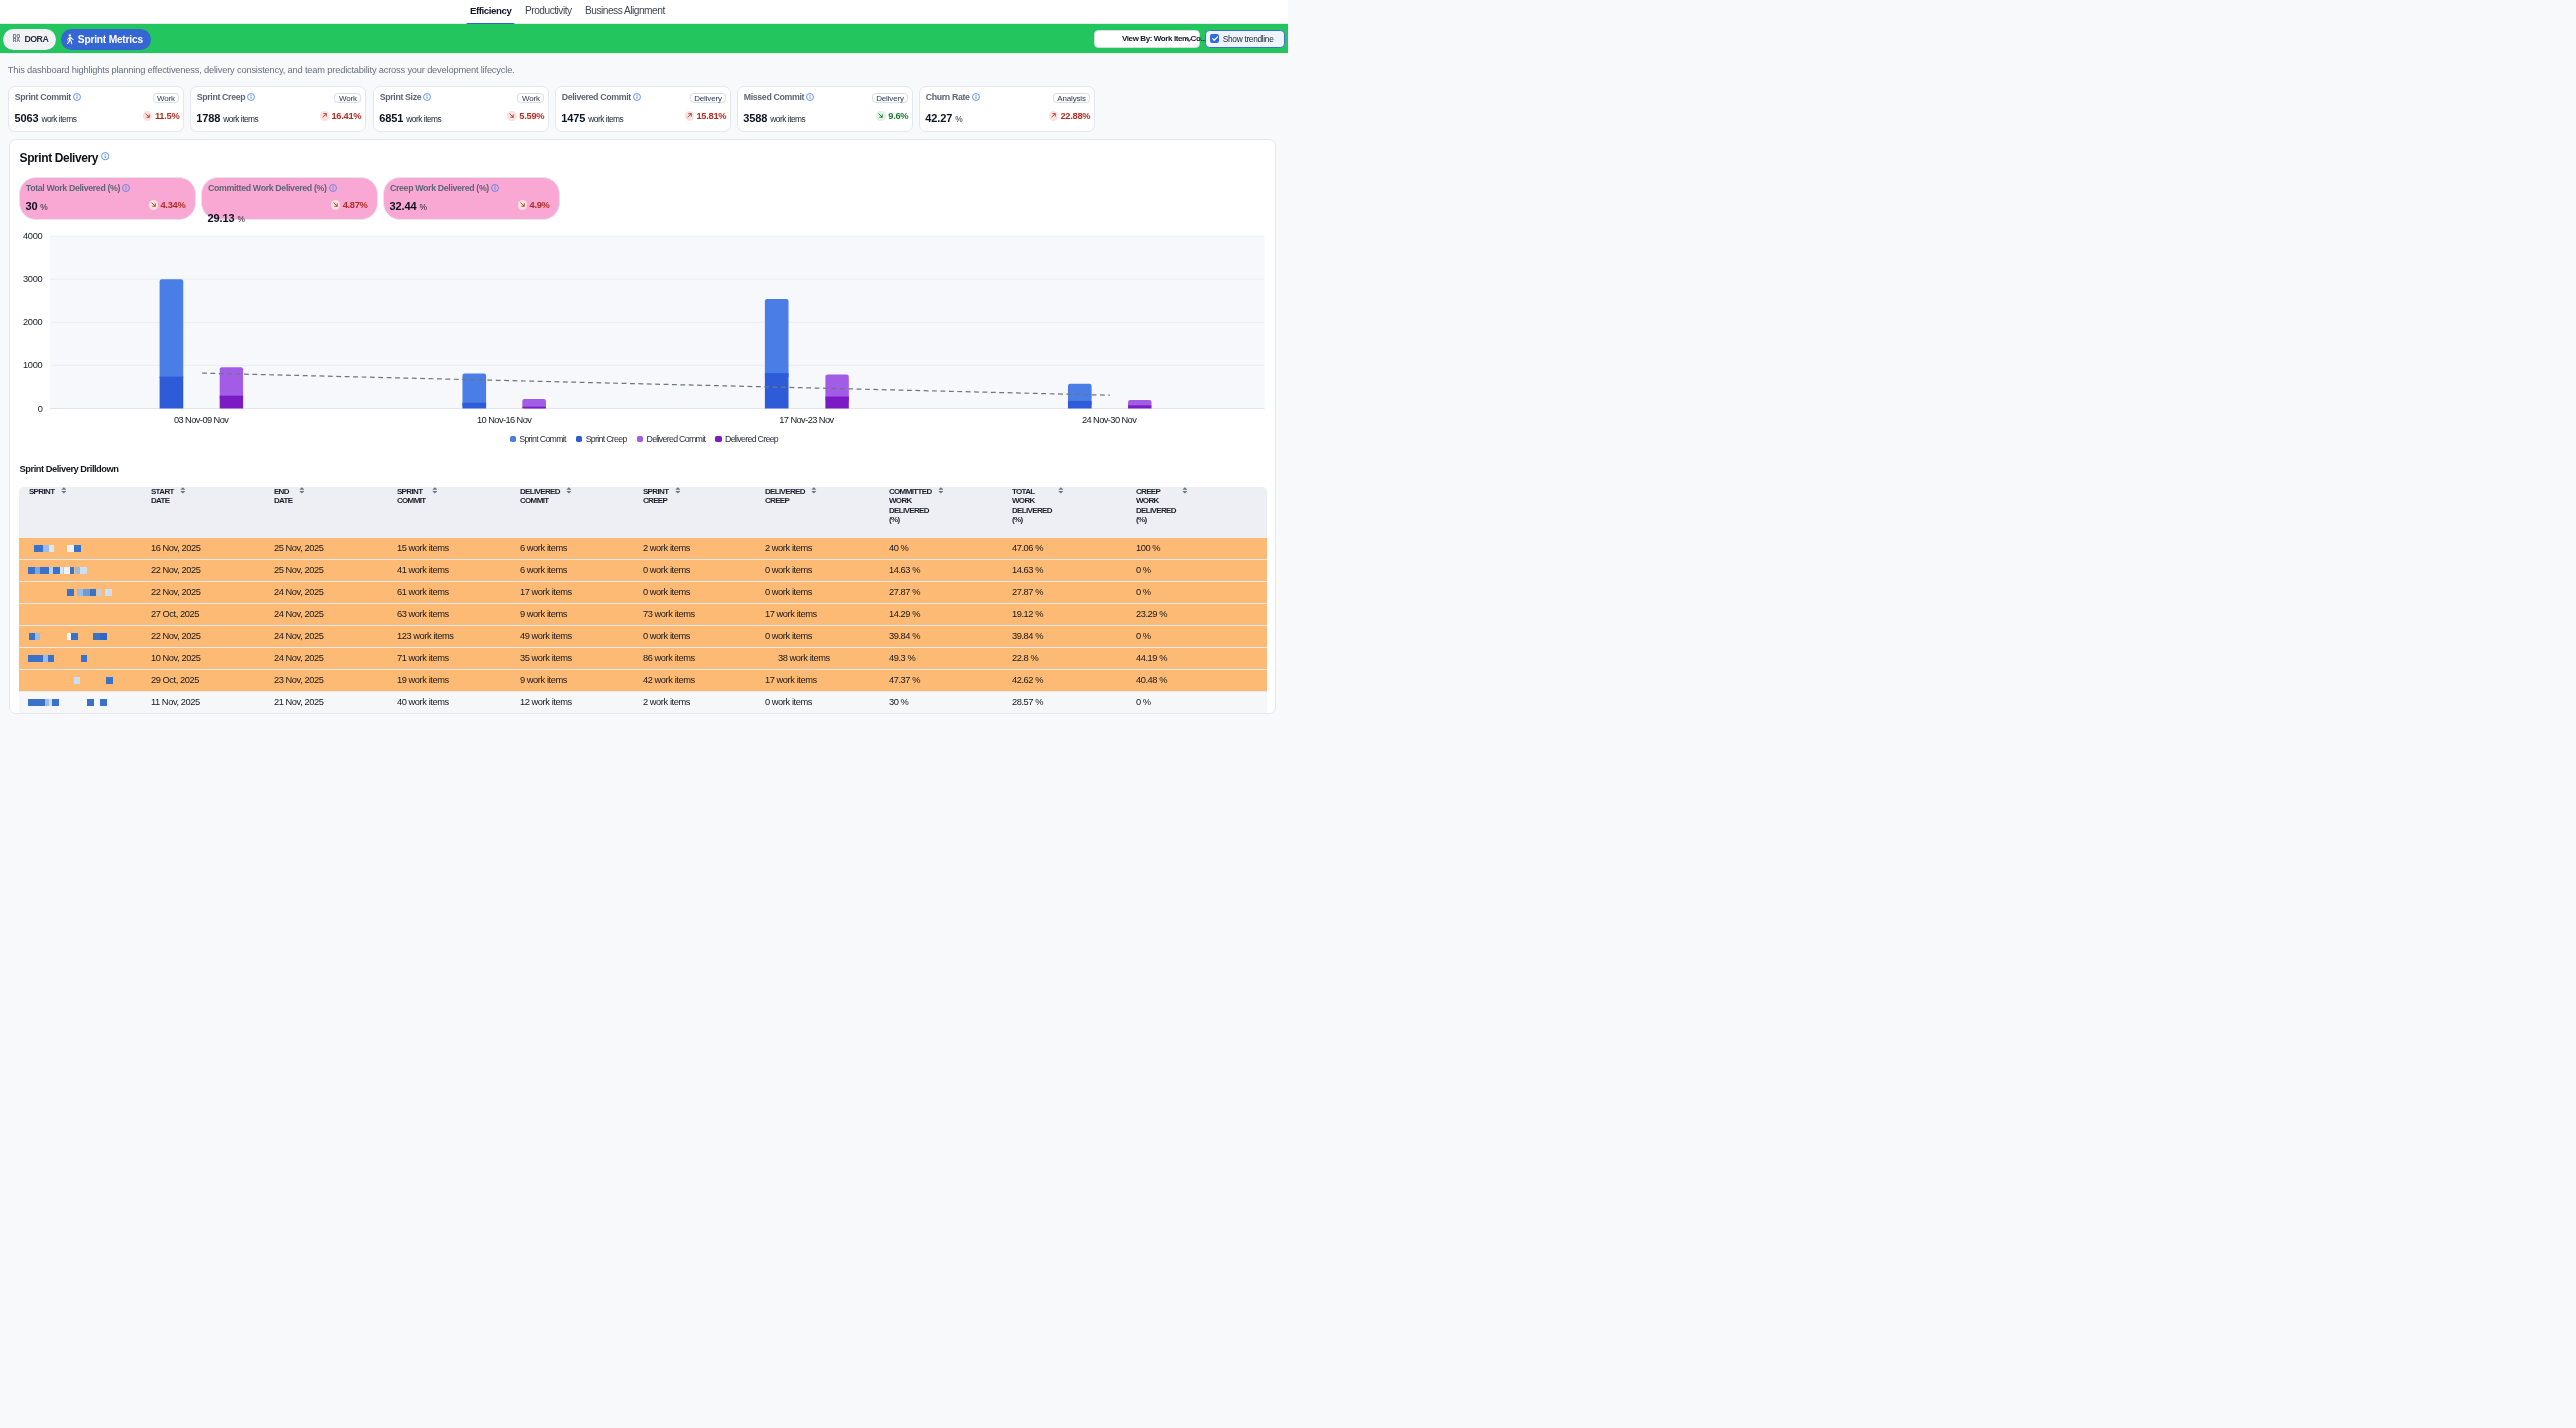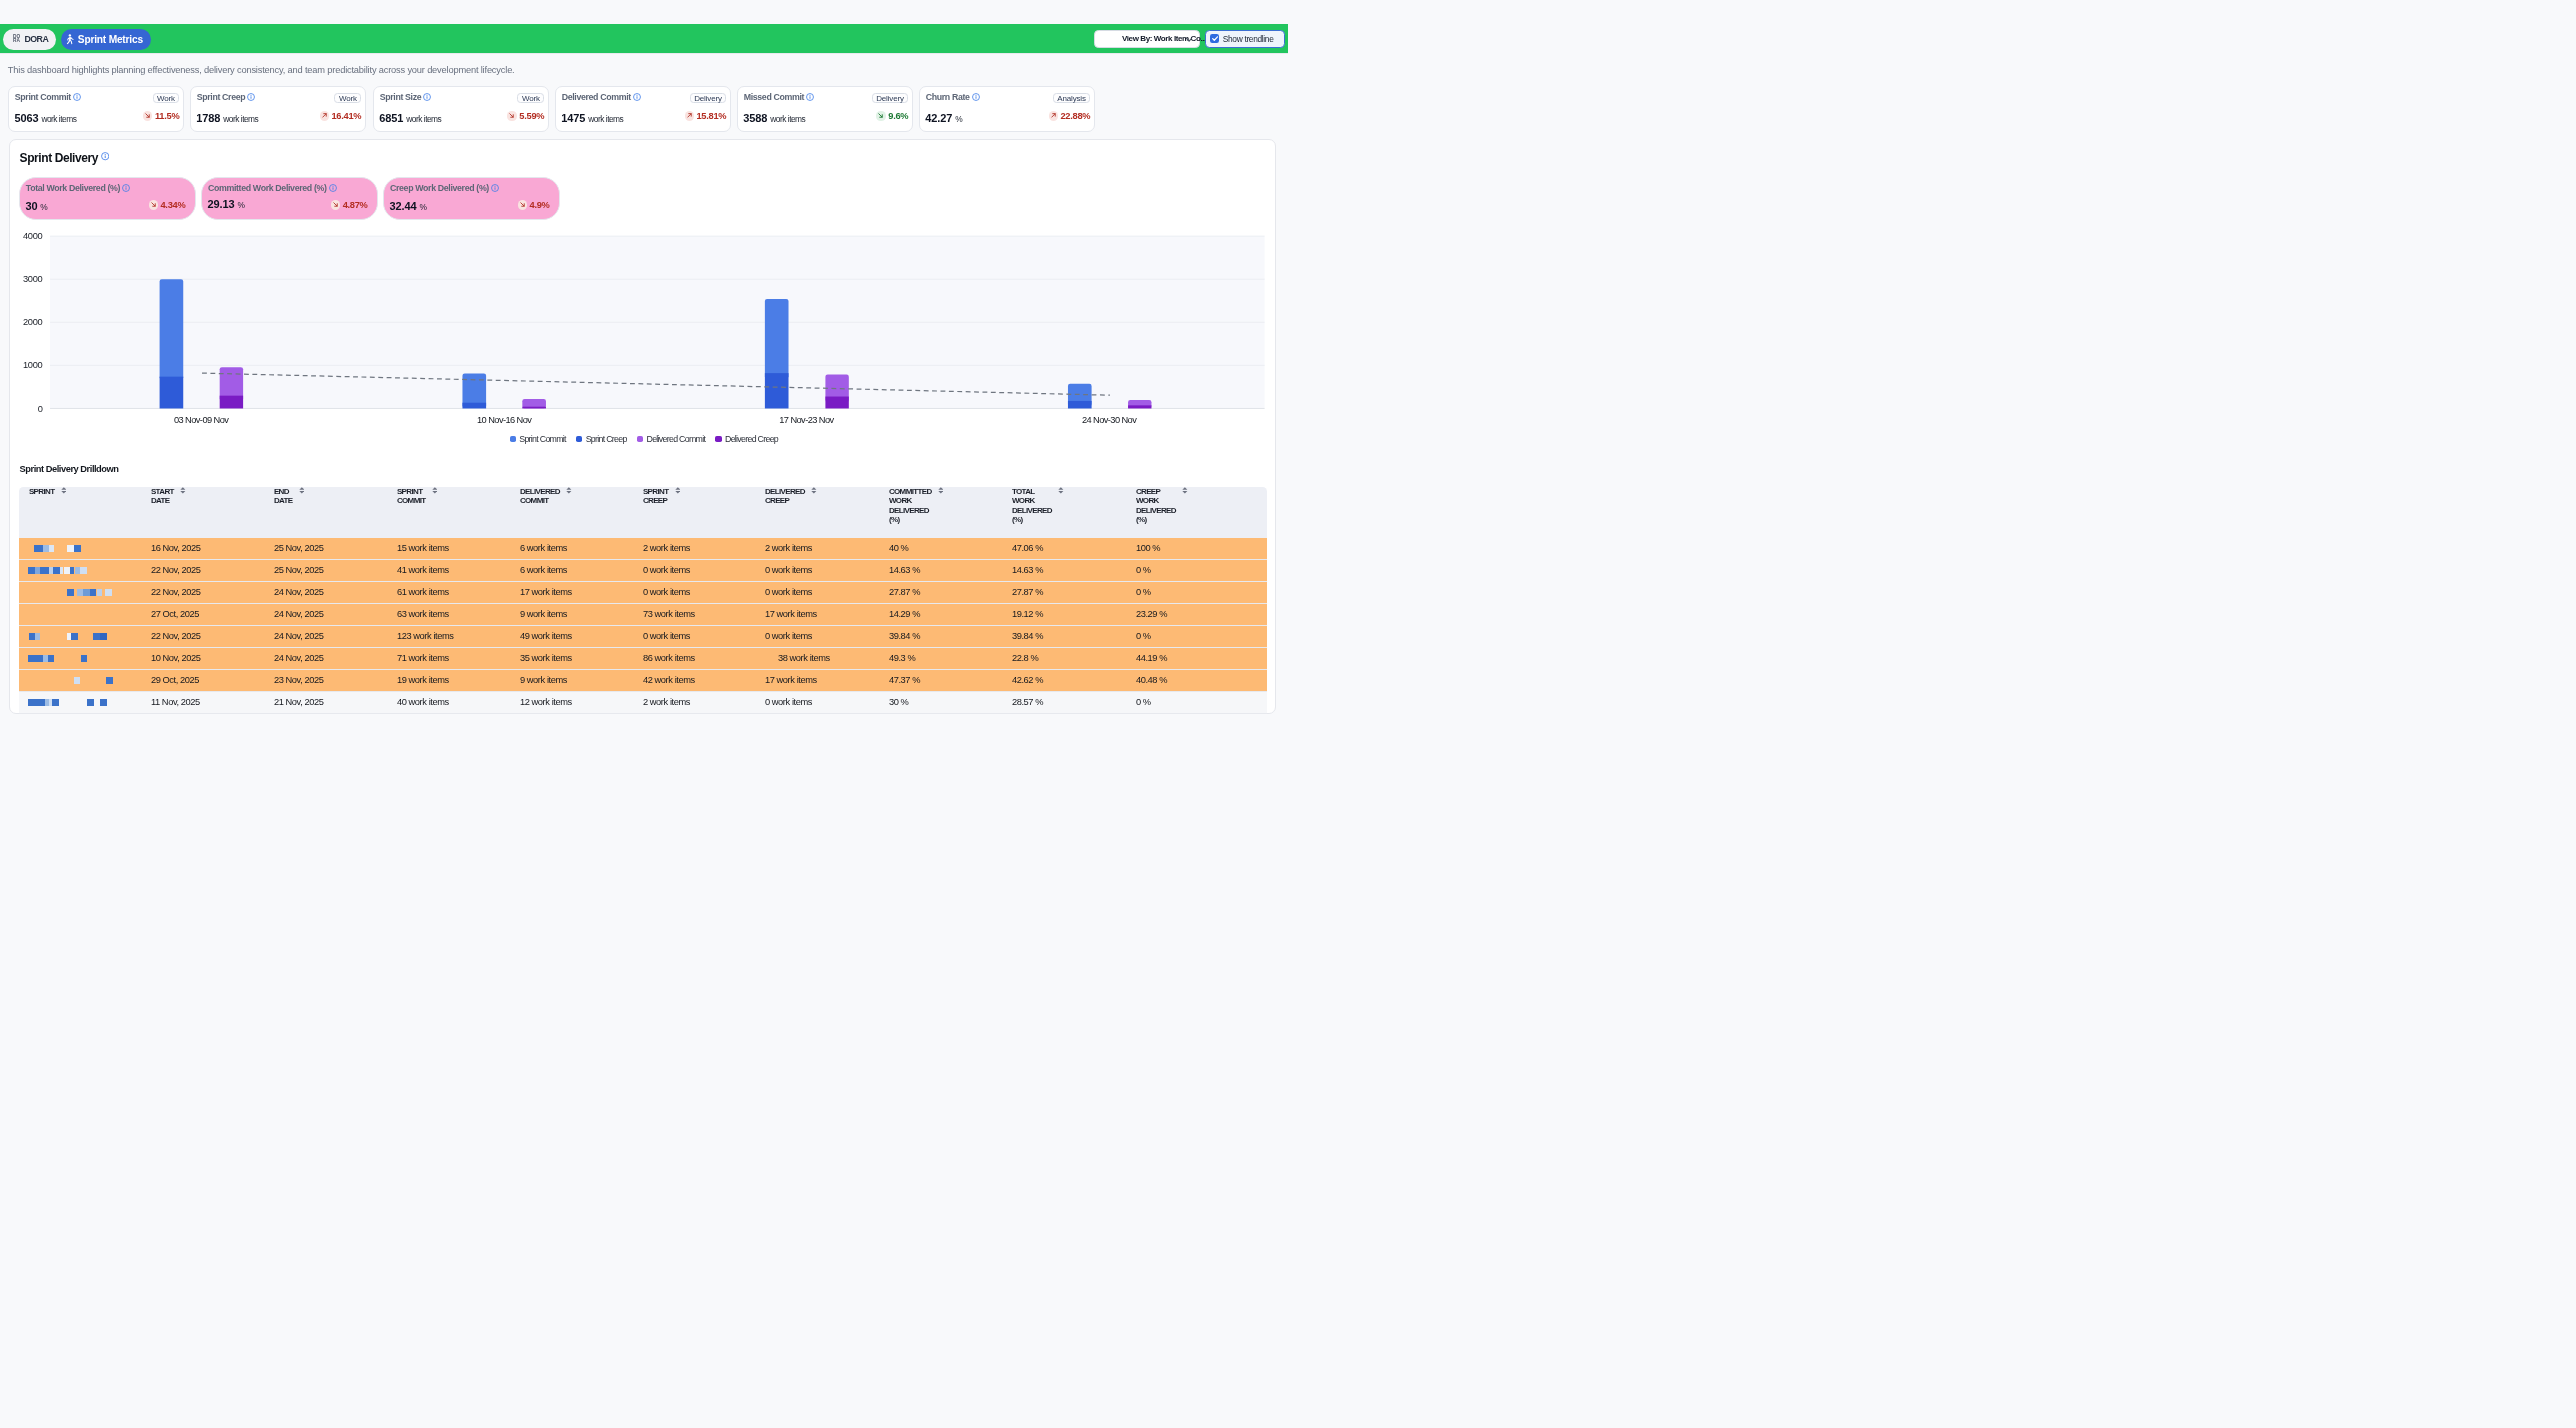--- a/index.html
+++ b/index.html
@@ -49,20 +49,26 @@
 .tr { position:relative; height:22px; border-bottom:0.9px solid #e7e9ee; background:#fdba74; }
 .tr.last { background:#f6f7f9; }
 .td { position:absolute; top:0; line-height:21px; white-space:nowrap; font-size:9.3px; letter-spacing:-0.045em; color:#15181e; }
 .blk { position:absolute; top:50%; margin-top:-3.4px; height:6.9px; }
 #chart { display:block; }
 svg { vertical-align:middle; }
 </style>
 </head>
 <body>
 <div id="page">
+  <div id="tabbar">
+    <div class="tab active" style="left:470px;">Efficiency</div>
+    <div class="tab" style="left:525px;">Productivity</div>
+    <div class="tab" style="left:585px;">Business Alignment</div>
+    <div id="tab-underline"></div>
+  </div>
   <div id="toolbar">
     <div class="pill" id="pill-dora">
       <span style="display:inline-block;margin-left:9.7px;width:8.8px;line-height:3.9px;font-size:4.8px;font-weight:bold;color:#4d5565;letter-spacing:0;">DO<br>RA</span>
       <span style="margin-left:2.7px;font-size:8.8px;letter-spacing:-0.06em;">DORA</span>
     </div>
     <div class="pill" id="pill-sm">
       <svg width="8.8" height="10.6" viewBox="0 0 11 13" style="margin-left:4px;">
         <circle cx="6.1" cy="1.6" r="1.5" fill="#fff"></circle>
         <path d="M5.9 3.6 L3.6 5.1 L2.6 7.6 L3.7 8 L4.5 6.1 L5.4 5.9 L4.3 9.4 L2.2 12 L3.4 12.8 L5.7 10 L6.4 8.4 L7.3 9.5 L8 12.6 L9.2 12.3 L8.5 8.8 L7 7 L7.5 5.4 L8.3 6.4 L10.3 7.4 L10.8 6.4 L9.1 5.4 L7.9 3.8 Z" fill="#fff"></path>
       </svg>
@@ -186,21 +192,21 @@
               <path d="M1.2 1.2 L6.2 6.2 M6.4 2.6 L6.4 6.4 L2.6 6.4" stroke="#b3392e" stroke-width="1.4" fill="none" stroke-linecap="round" stroke-linejoin="round"></path>
             </svg>
           </span>4.34%</div>
     </div>
     <div class="icard" style="left:191px;width:177px;">
       <div class="kc-title">Committed Work Delivered (%) <svg width="8" height="8" viewBox="0 0 12 12" style="vertical-align:-0.9px;">
             <circle cx="6" cy="6" r="5.2" fill="none" stroke="#3f7de8" stroke-width="1.2"></circle>
             <rect x="5.35" y="5" width="1.3" height="3.6" fill="#3f7de8"></rect>
             <rect x="5.35" y="2.9" width="1.3" height="1.3" fill="#3f7de8"></rect>
           </svg></div>
-      <div class="kc-val" style="top:20px;">29.13 <span class="kc-unit">%</span></div>
+      <div class="kc-val" style="top:34px;">29.13 <span class="kc-unit">%</span></div>
       <div class="kc-trend red" style="top:22px;right:9.7px;"><span class="tcirc r">
             <svg width="5.3" height="5.3" viewBox="0 0 8 8">
               <path d="M1.2 1.2 L6.2 6.2 M6.4 2.6 L6.4 6.4 L2.6 6.4" stroke="#b3392e" stroke-width="1.4" fill="none" stroke-linecap="round" stroke-linejoin="round"></path>
             </svg>
           </span>4.87%</div>
     </div>
     <div class="icard" style="left:373px;">
       <div class="kc-title">Creep Work Delivered (%) <svg width="8" height="8" viewBox="0 0 12 12" style="vertical-align:-0.9px;">
             <circle cx="6" cy="6" r="5.2" fill="none" stroke="#3f7de8" stroke-width="1.2"></circle>
             <rect x="5.35" y="5" width="1.3" height="3.6" fill="#3f7de8"></rect>

